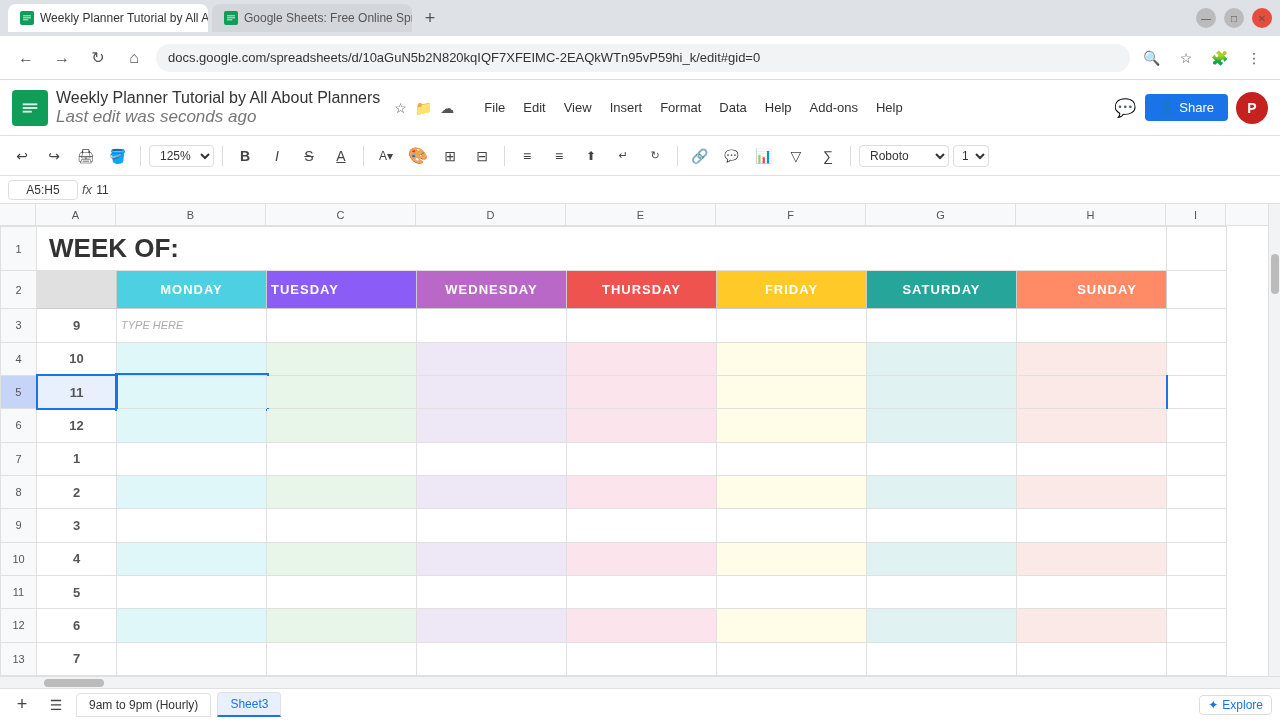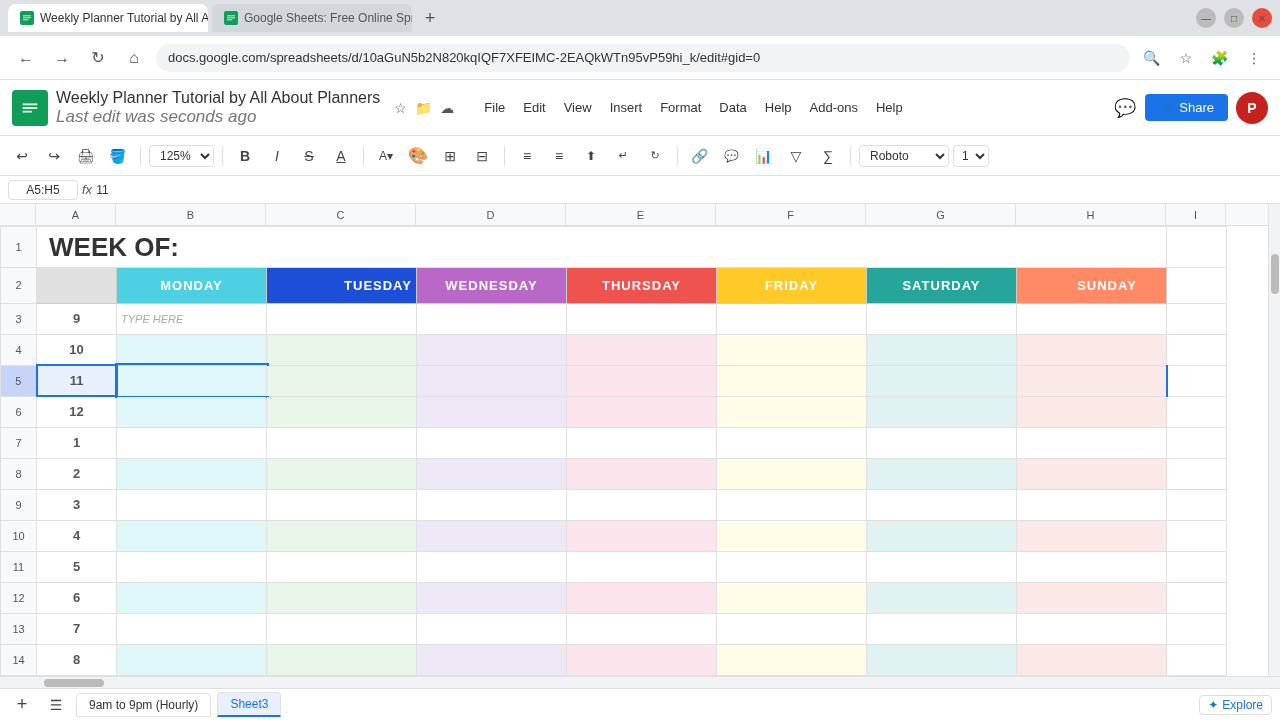--- a/index.html
+++ b/index.html
@@ -257,21 +257,21 @@
                 <td colspan="8" style="padding:4px 12px; font-size:26px; font-weight:bold; color:#333; border:1px solid #e0e0e0;">
                   <span>WEEK OF:</span>
                 </td>
                 <td style="border:1px solid #e0e0e0;"></td>
               </tr>
 
               <tr style="height:34px;">
                 <td class="row-num">2</td>
                 <td style="background:#e0e0e0; border:1px solid #ccc;"></td>
                 <td class="col-monday" style="border:1px solid #ccc; background:#4dd0e1; color:#fff; font-weight:bold; text-align:center; font-size:13px; letter-spacing:1px;">MONDAY</td>
-                <td class="col-tuesday" style="border:1px solid #ccc; background:#1d4ed8; color:#fff; font-weight:bold; text-align:right; font-size:13px; letter-spacing:1px;">TUESDAY</td>
+                <td class="col-tuesday" style="border:1px solid #ccc; background:#8b5cf6; color:#fff; font-weight:bold; text-align:left; font-size:13px; letter-spacing:1px;">TUESDAY</td>
                 <td class="col-wednesday" style="border:1px solid #ccc; background:#ba68c8; color:#fff; font-weight:bold; text-align:center; font-size:13px; letter-spacing:1px;">WEDNESDAY</td>
                 <td class="col-thursday" style="border:1px solid #ccc; background:#ef5350; color:#fff; font-weight:bold; text-align:center; font-size:13px; letter-spacing:1px;">THURSDAY</td>
                 <td class="col-friday" style="border:1px solid #ccc; background:#ffca28; color:#fff; font-weight:bold; text-align:center; font-size:13px; letter-spacing:1px;">FRIDAY</td>
                 <td class="col-saturday" style="border:1px solid #ccc; background:#26a69a; color:#fff; font-weight:bold; text-align:center; font-size:13px; letter-spacing:1px;">SATURDAY</td>
                 <td class="col-sunday" style="border:1px solid #ccc; background:#ff8a65; color:#fff; font-weight:bold; text-align:center; font-size:13px; letter-spacing:1px;padding-left:35px;">SUNDAY</td>
                 <td style="border:1px solid #e0e0e0;"></td>
               </tr>
 
               <tr style="height:30px;">
                 <td class="row-num">3</td>
@@ -411,32 +411,20 @@
                 <td style="border:1px solid #e0e0e0;"></td>
                 <td style="border:1px solid #e0e0e0;"></td>
                 <td style="border:1px solid #e0e0e0;"></td>
                 <td style="border:1px solid #e0e0e0;"></td>
                 <td style="border:1px solid #e0e0e0;"></td>
                 <td style="border:1px solid #e0e0e0;"></td>
                 <td style="border:1px solid #e0e0e0;"></td>
                 <td style="border:1px solid #e0e0e0;"></td>
               </tr>
 
-              <tr style="height:30px;">
-                <td class="row-num">14</td>
-                <td style="border:1px solid #e0e0e0; text-align:center; font-weight:bold; font-size:13px; color:#555;">8</td>
-                <td style="border:1px solid #e0e0e0; background:#e0f7fa;"></td>
-                <td style="border:1px solid #e0e0e0; background:#e8f5e9;"></td>
-                <td style="border:1px solid #e0e0e0; background:#ede7f6;"></td>
-                <td style="border:1px solid #e0e0e0; background:#fce4ec;"></td>
-                <td style="border:1px solid #e0e0e0; background:#fffde7;"></td>
-                <td style="border:1px solid #e0e0e0; background:#e0f2f1;"></td>
-                <td style="border:1px solid #e0e0e0; background:#fbe9e7;"></td>
-                <td style="border:1px solid #e0e0e0;"></td>
-              </tr>
             </tbody>
           </table>
         </div>
       </div>
 
       <div style="width:12px; background:#f1f3f4; border-left:1px solid #e0e0e0;">
         <div style="width:8px; height:40px; background:#bbb; border-radius:4px; margin:2px auto; margin-top:50px;"></div>
       </div>
     </div>
 

